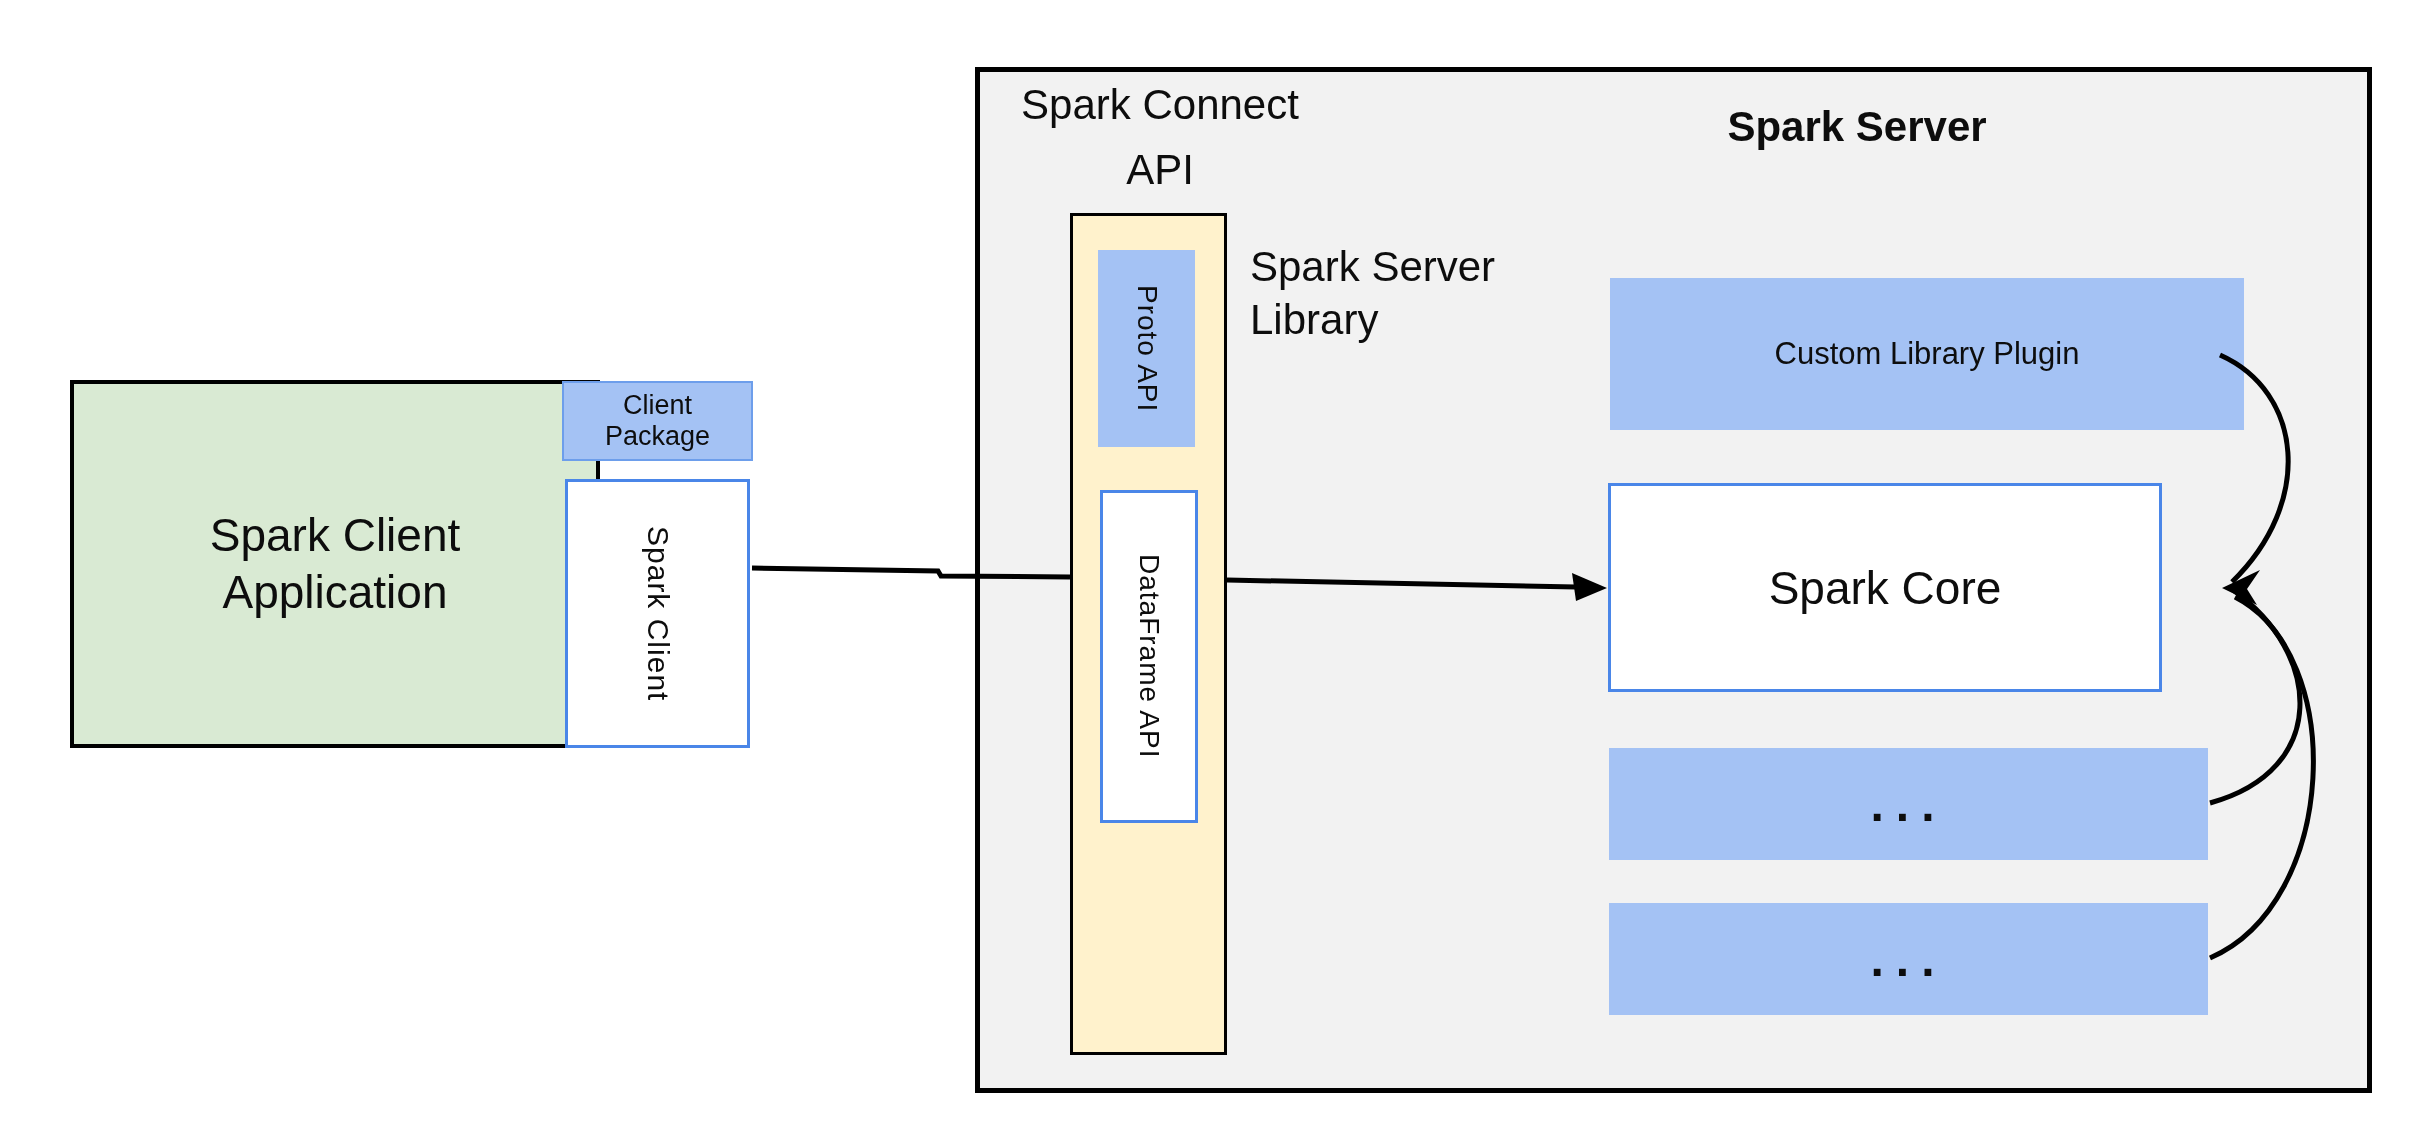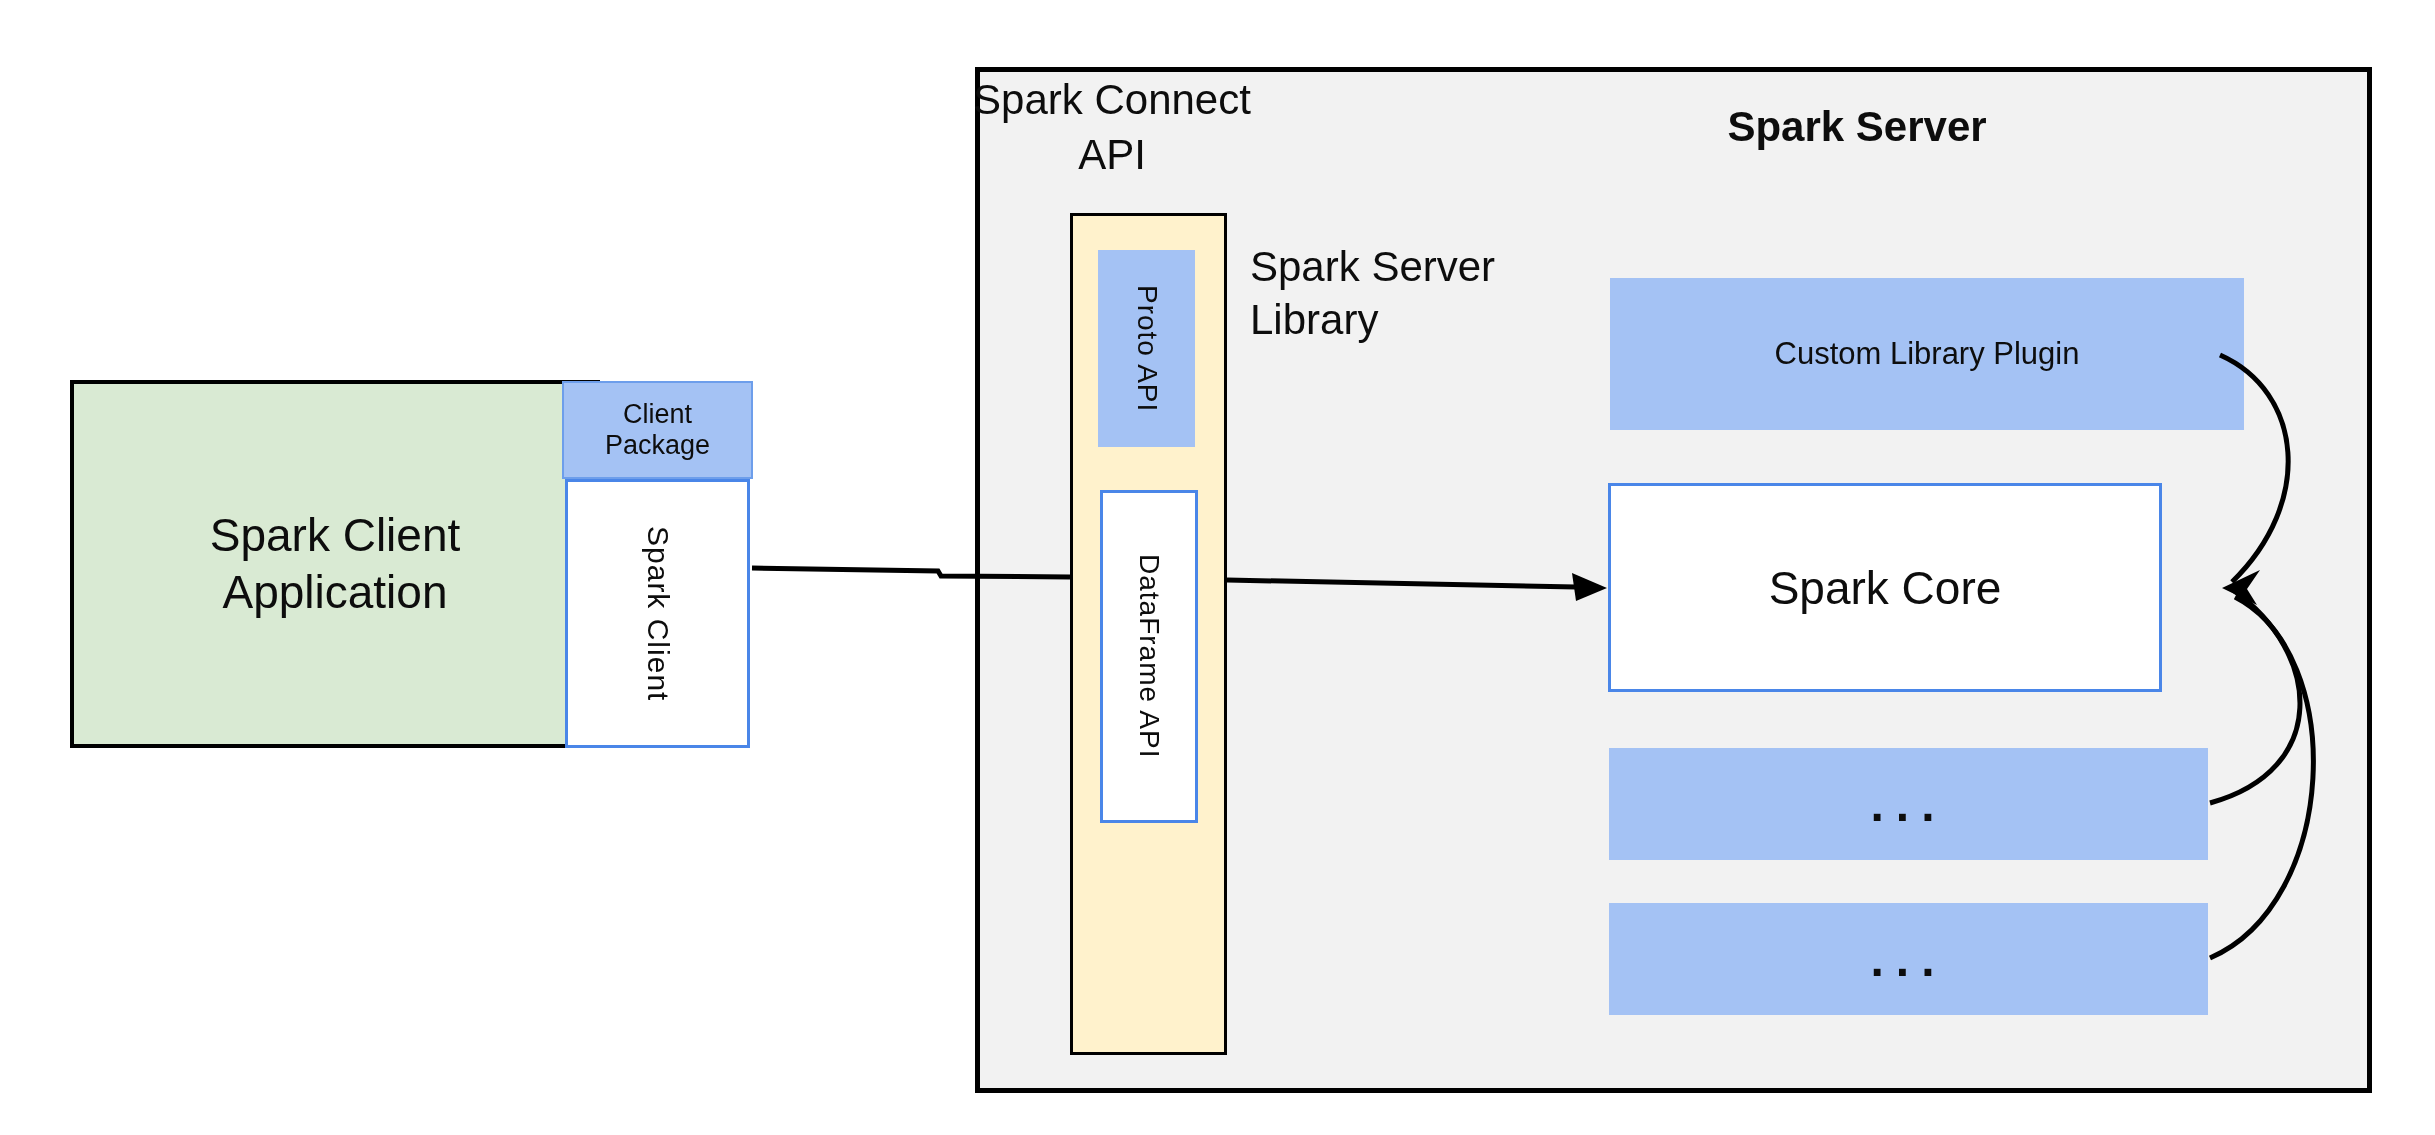--- a/index.html
+++ b/index.html
@@ -29,21 +29,21 @@
 
   
   .green-box {
     left: 70px; top: 380px; width: 530px; height: 368px;
     background: var(--green-fill);
     border: 4px solid var(--line);
     z-index: 1;
     font-size: 46px; line-height: 57px;
   }
   .client-package-box {
-    left: 562px; top: 381px; width: 191px; height: 98px;
+    left: 562px; top: 381px; width: 191px; height: 80px;
     background: var(--box-blue);
     border: 2px solid var(--blue-border-soft);
     z-index: 2;
     font-size: 27px; line-height: 31px;
   }
   .spark-client-box {
     left: 565px; top: 479px; width: 185px; height: 269px;
     background: #ffffff;
     border: 3px solid var(--blue-border);
     z-index: 2;
@@ -56,23 +56,23 @@
   }
 
   
   .gray-box {
     left: 975px; top: 67px; width: 1397px; height: 1026px;
     background: var(--gray-fill);
     border: 5px solid var(--line);
     z-index: 0;
   }
   .connect-api-label {
-    left: 902px; top: 72px; width: 420px;
+    left: 950px; top: 72px; width: 420px;
     text-align: center;
-    font-size: 42px; line-height: 55px;
+    font-size: 42px; line-height: 65px;
     z-index: 3;
   }
   .yellow-box {
     left: 1070px; top: 213px; width: 157px; height: 842px;
     background: var(--yellow-fill);
     border: 3px solid var(--line);
     z-index: 2;
   }
   .proto-box {
     left: 1098px; top: 250px; width: 97px; height: 197px;

